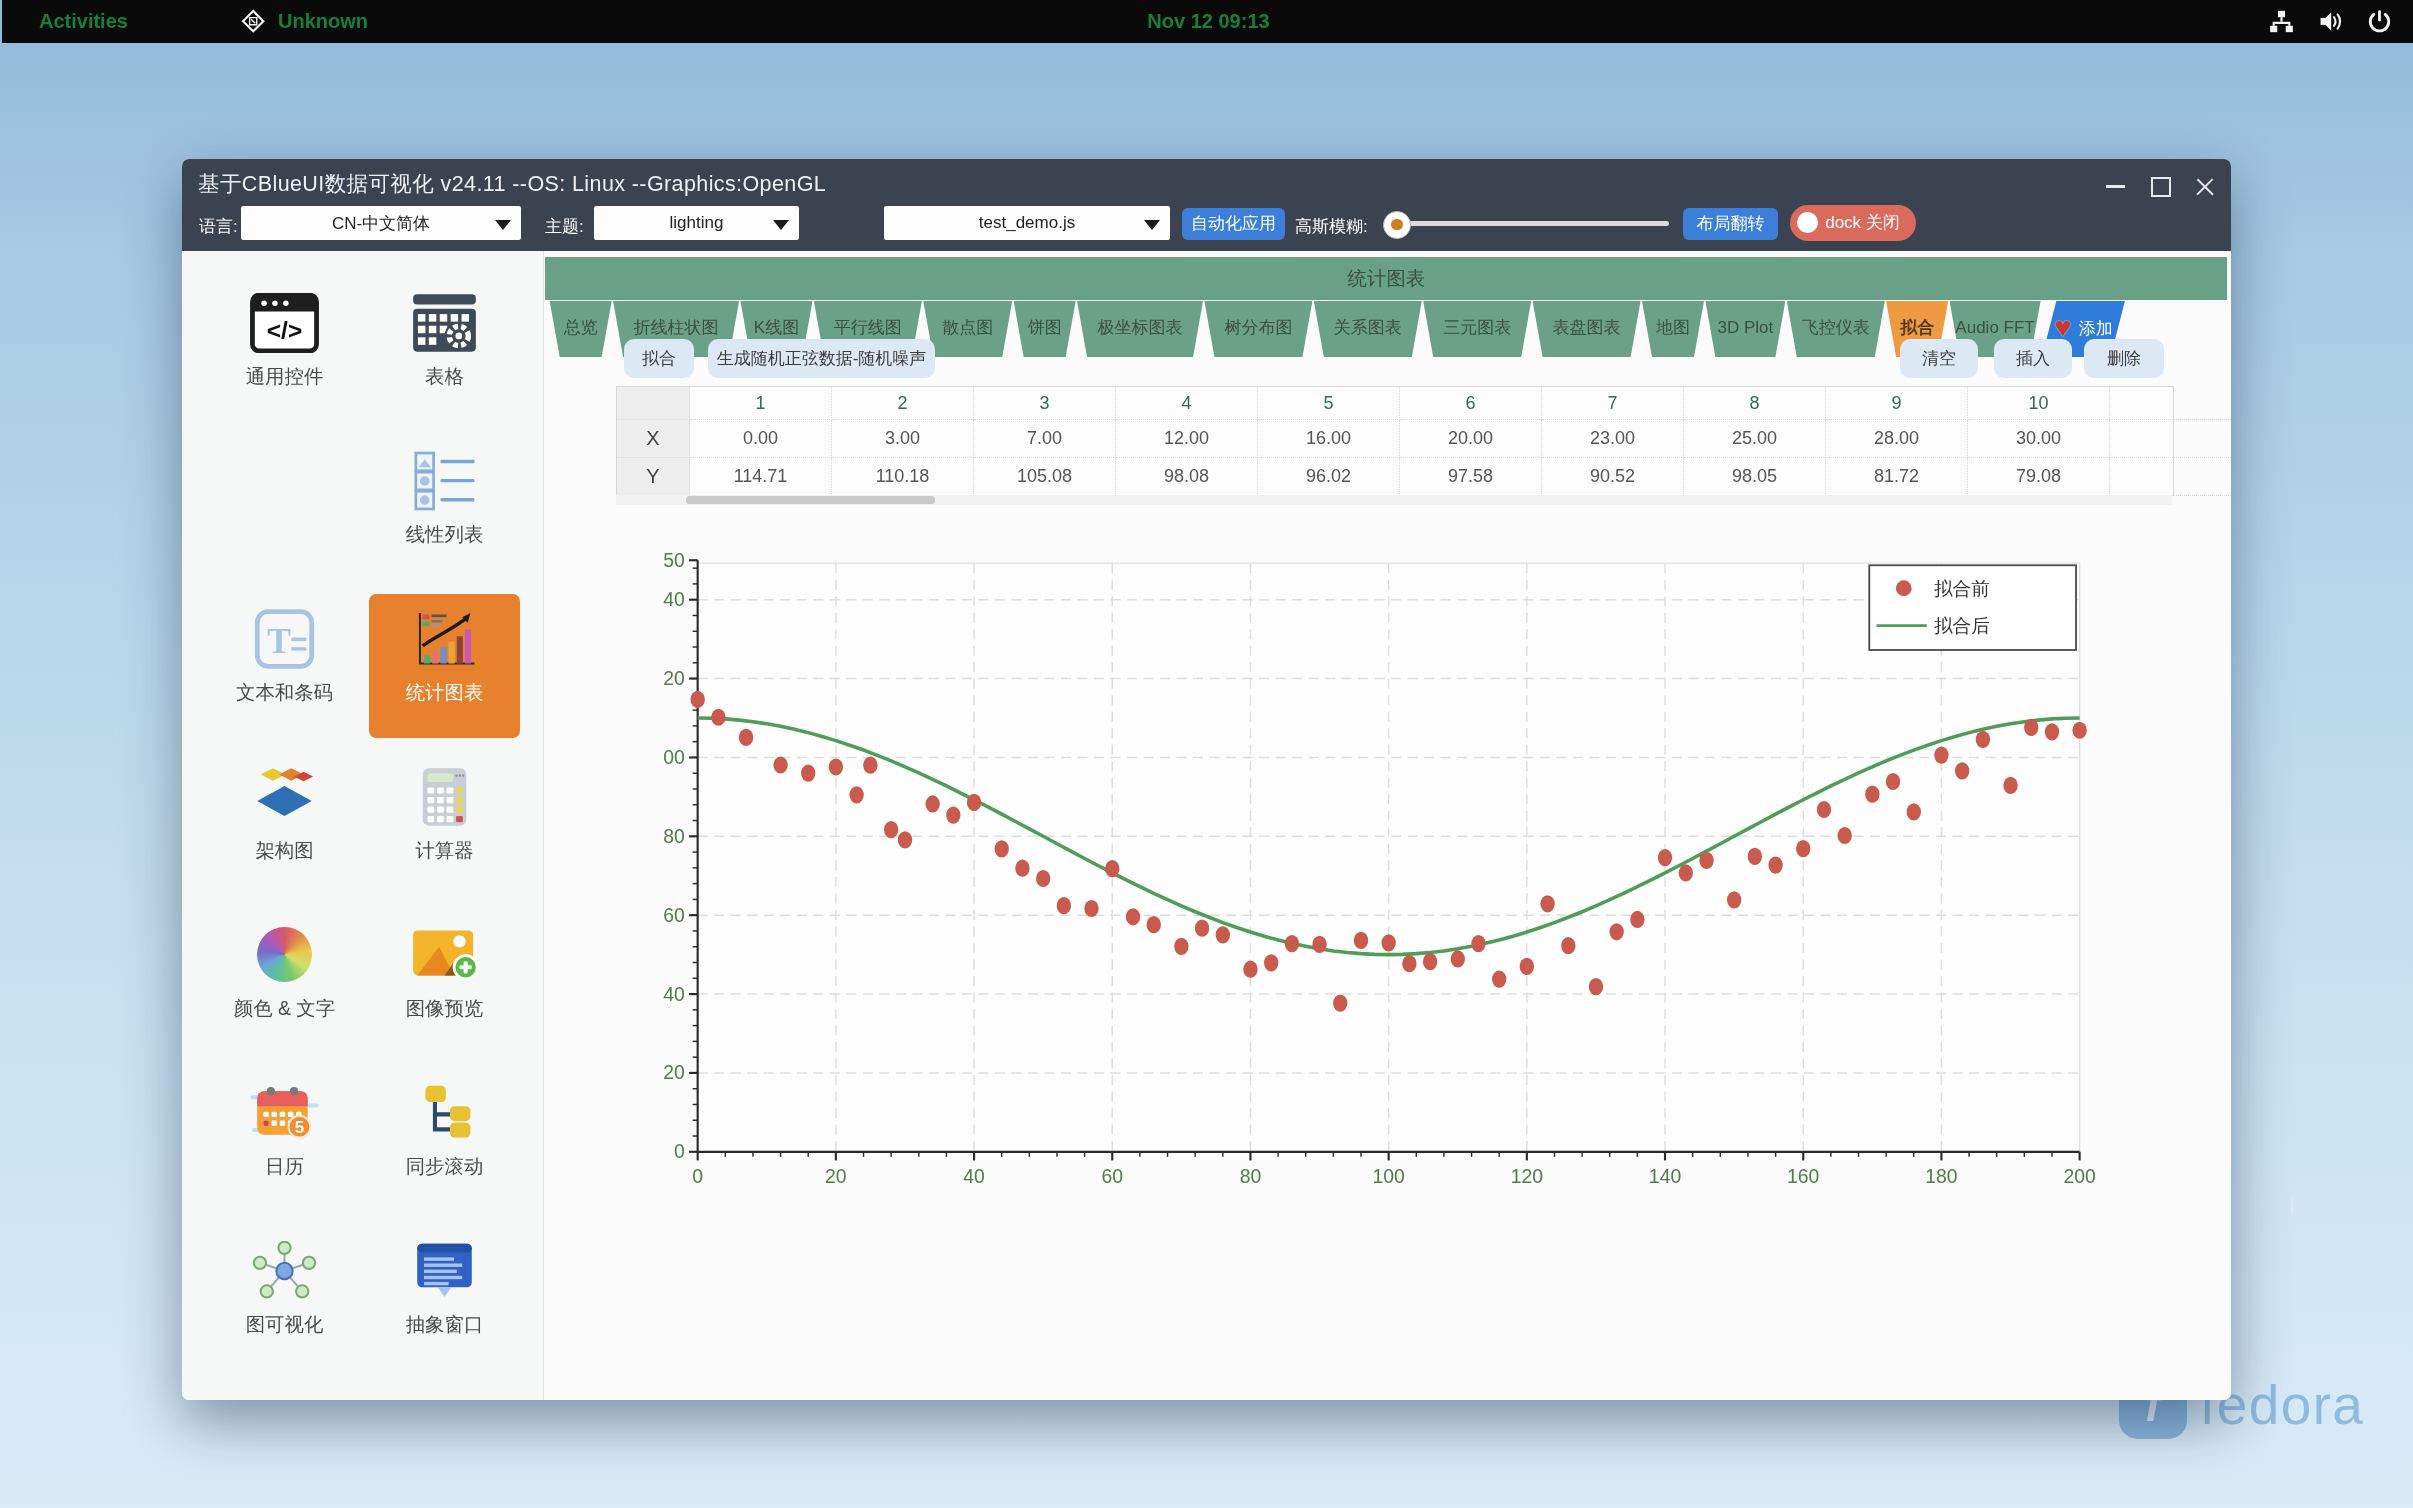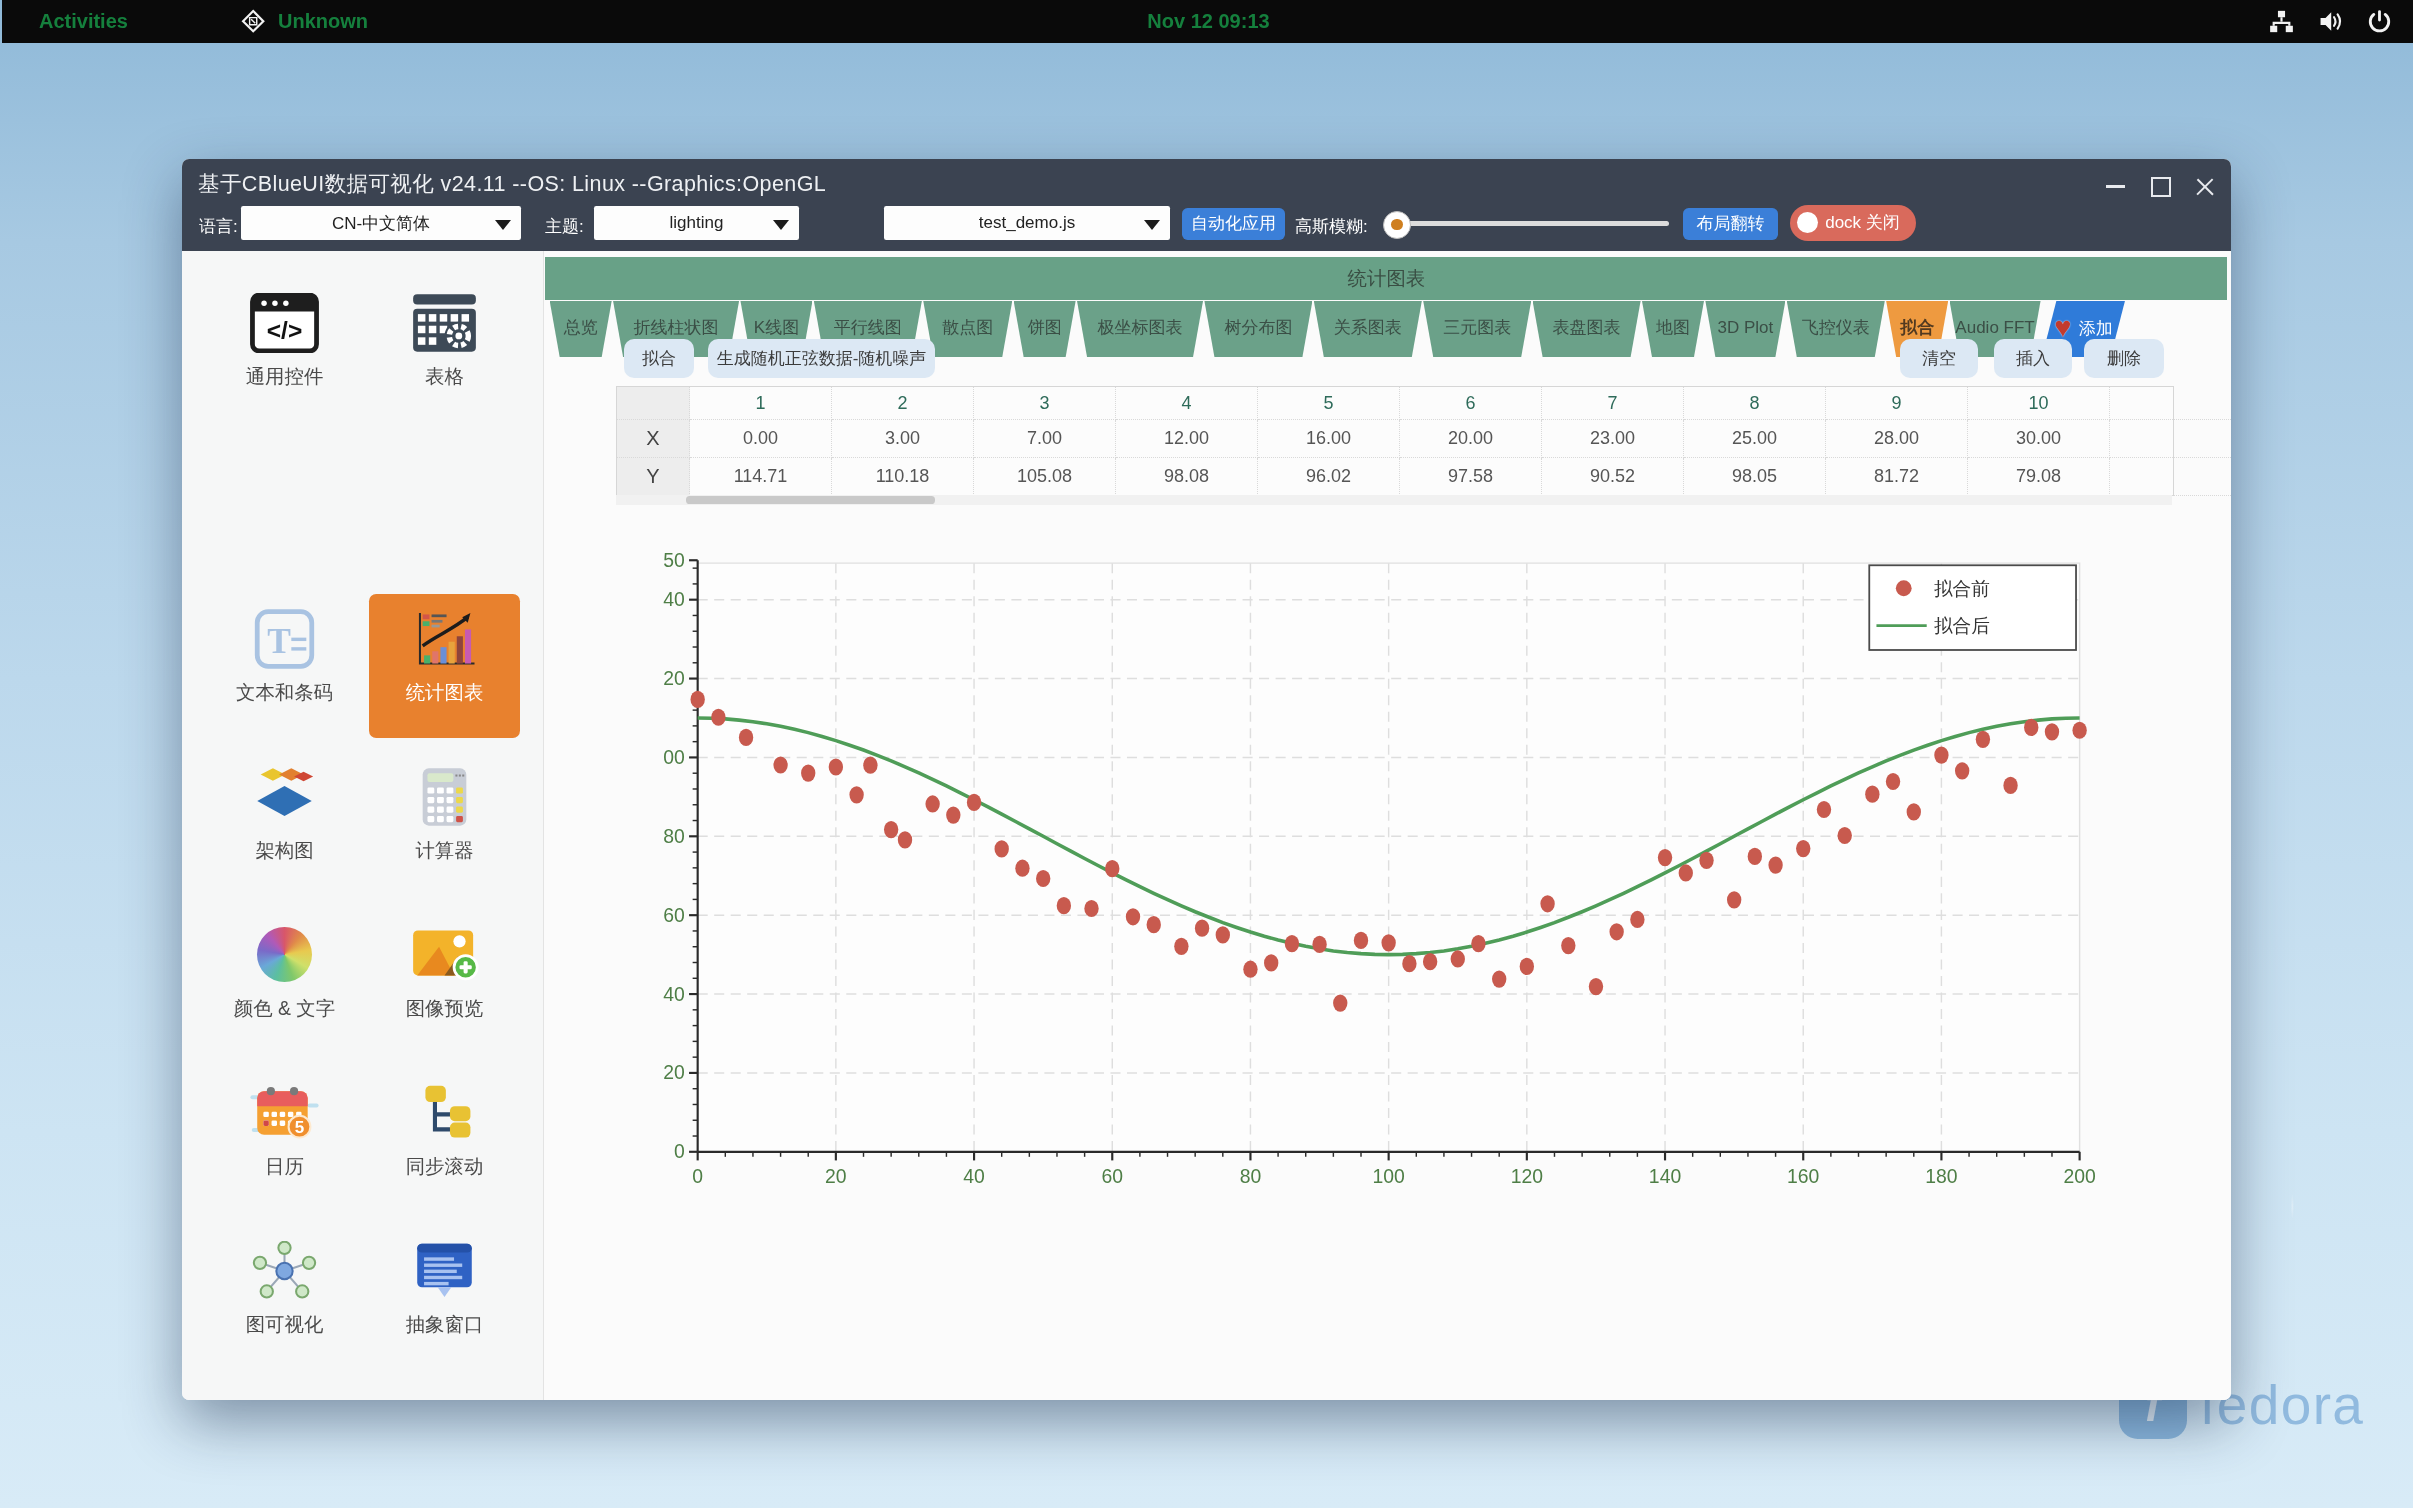--- a/index.html
+++ b/index.html
@@ -210,20 +210,42 @@
                 <rect x="43" y="48" width="11" height="11"></rect>
                 <rect x="11" y="65" width="11" height="11"></rect>
                 <rect x="27" y="65" width="11" height="11"></rect>
               </g>
               <circle cx="71" cy="63" r="21" fill="#3d4a57"></circle>
               <circle cx="71" cy="63" r="14" fill="none" stroke="#fff" stroke-width="8" stroke-dasharray="7 4.5"></circle>
               <circle cx="71" cy="63" r="5" fill="#fff"></circle>
             </svg>
           </div>
           <div class="sb-label">表格</div>
+        </div>
+        <div class="sb-item" style="left: 187px; top: 185px;">
+          <div class="sb-icon">
+            <svg viewBox="0 0 100 88" width="69" height="60">
+              <g fill="#eef4fb" stroke="#88aed8" stroke-width="4">
+                <rect x="8" y="3" width="26" height="26"></rect>
+                <rect x="8" y="31" width="26" height="26"></rect>
+                <rect x="8" y="59" width="26" height="26"></rect>
+              </g>
+              <g fill="#a8c4e4">
+                <polygon points="12,24 21,12 30,24"></polygon>
+                <circle cx="21" cy="44" r="7"></circle>
+                <circle cx="21" cy="72" r="7"></circle>
+              </g>
+              <g fill="#7ea4d6">
+                <rect x="44" y="13" width="50" height="5" rx="2"></rect>
+                <rect x="44" y="41" width="50" height="5" rx="2"></rect>
+                <rect x="44" y="69" width="50" height="5" rx="2"></rect>
+              </g>
+            </svg>
+          </div>
+          <div class="sb-label">线性列表</div>
         </div>
         <div class="sb-item" style="left: 27px; top: 343px;">
           <div class="sb-icon">
             <svg viewBox="0 0 100 88" width="69" height="60">
               <rect x="10" y="4" width="80" height="80" rx="16" fill="none" stroke="#a9c3e2" stroke-width="7"></rect>
               <text x="42" y="64" font-size="52" font-weight="bold" fill="#a9c3e2" text-anchor="middle" font-family="serif">T</text>
               <rect x="60" y="42" width="22" height="5" fill="#a9c3e2"></rect>
               <rect x="60" y="56" width="22" height="5" fill="#a9c3e2"></rect>
             </svg>
           </div>

